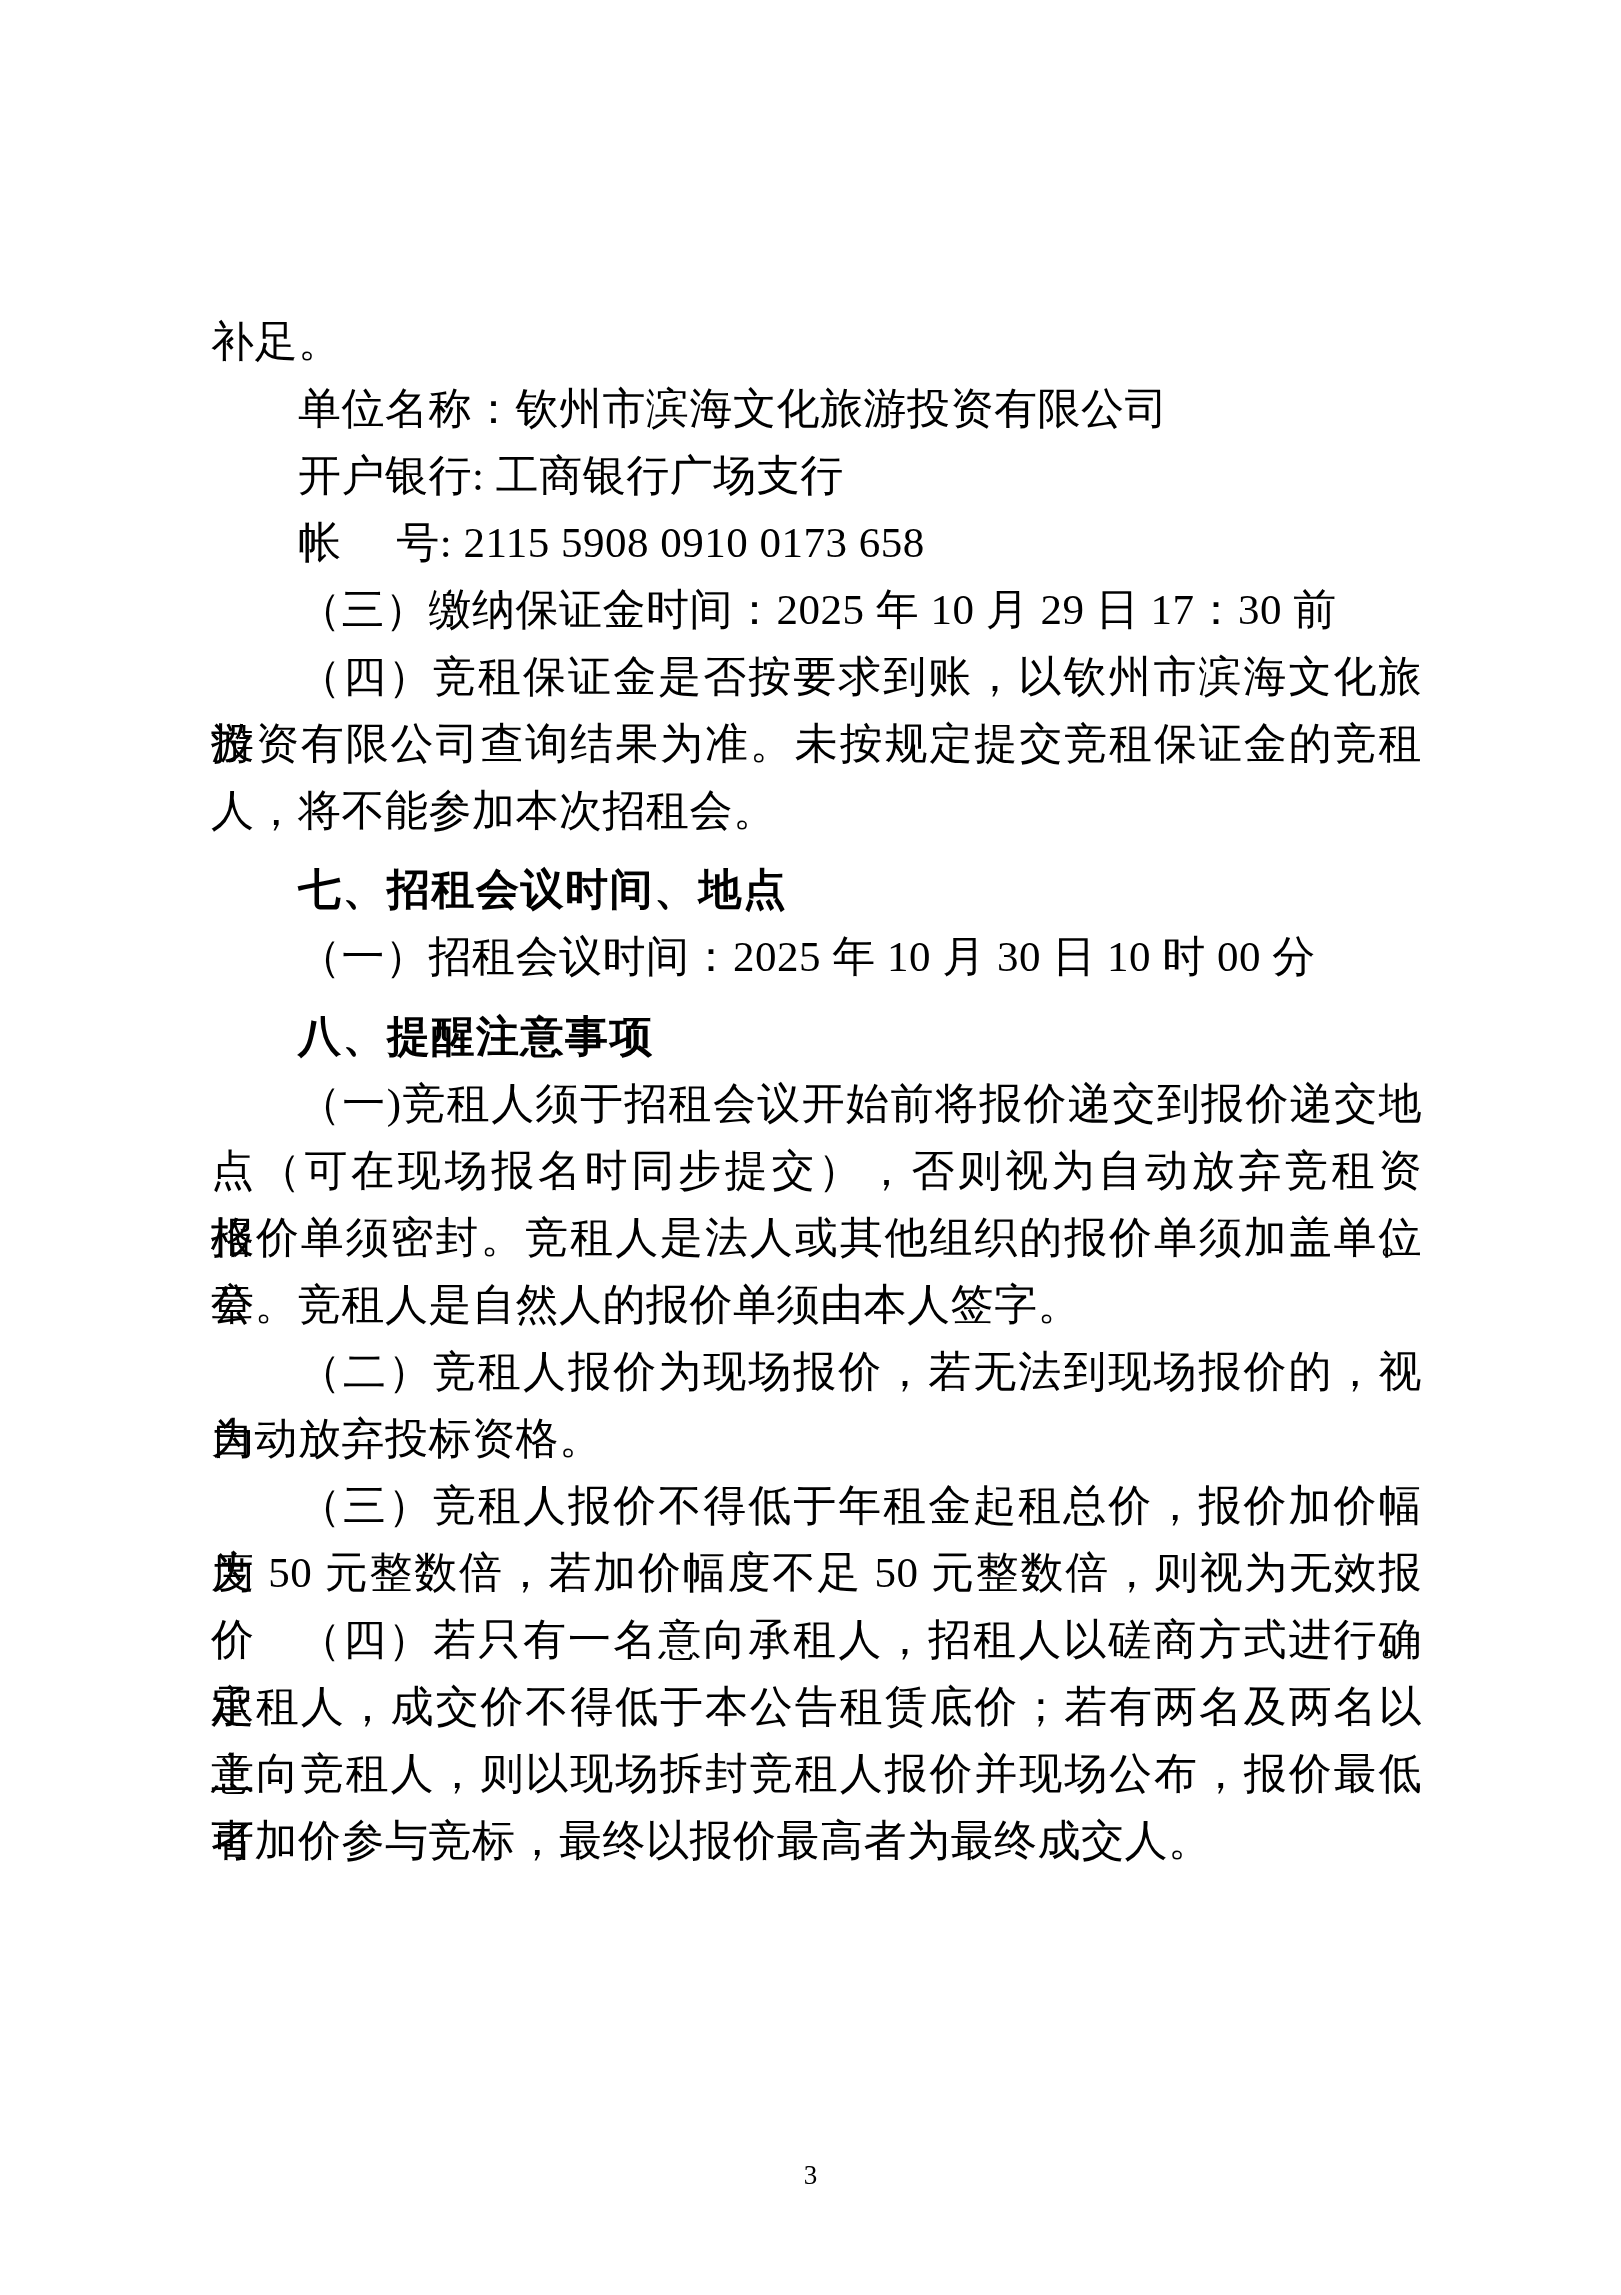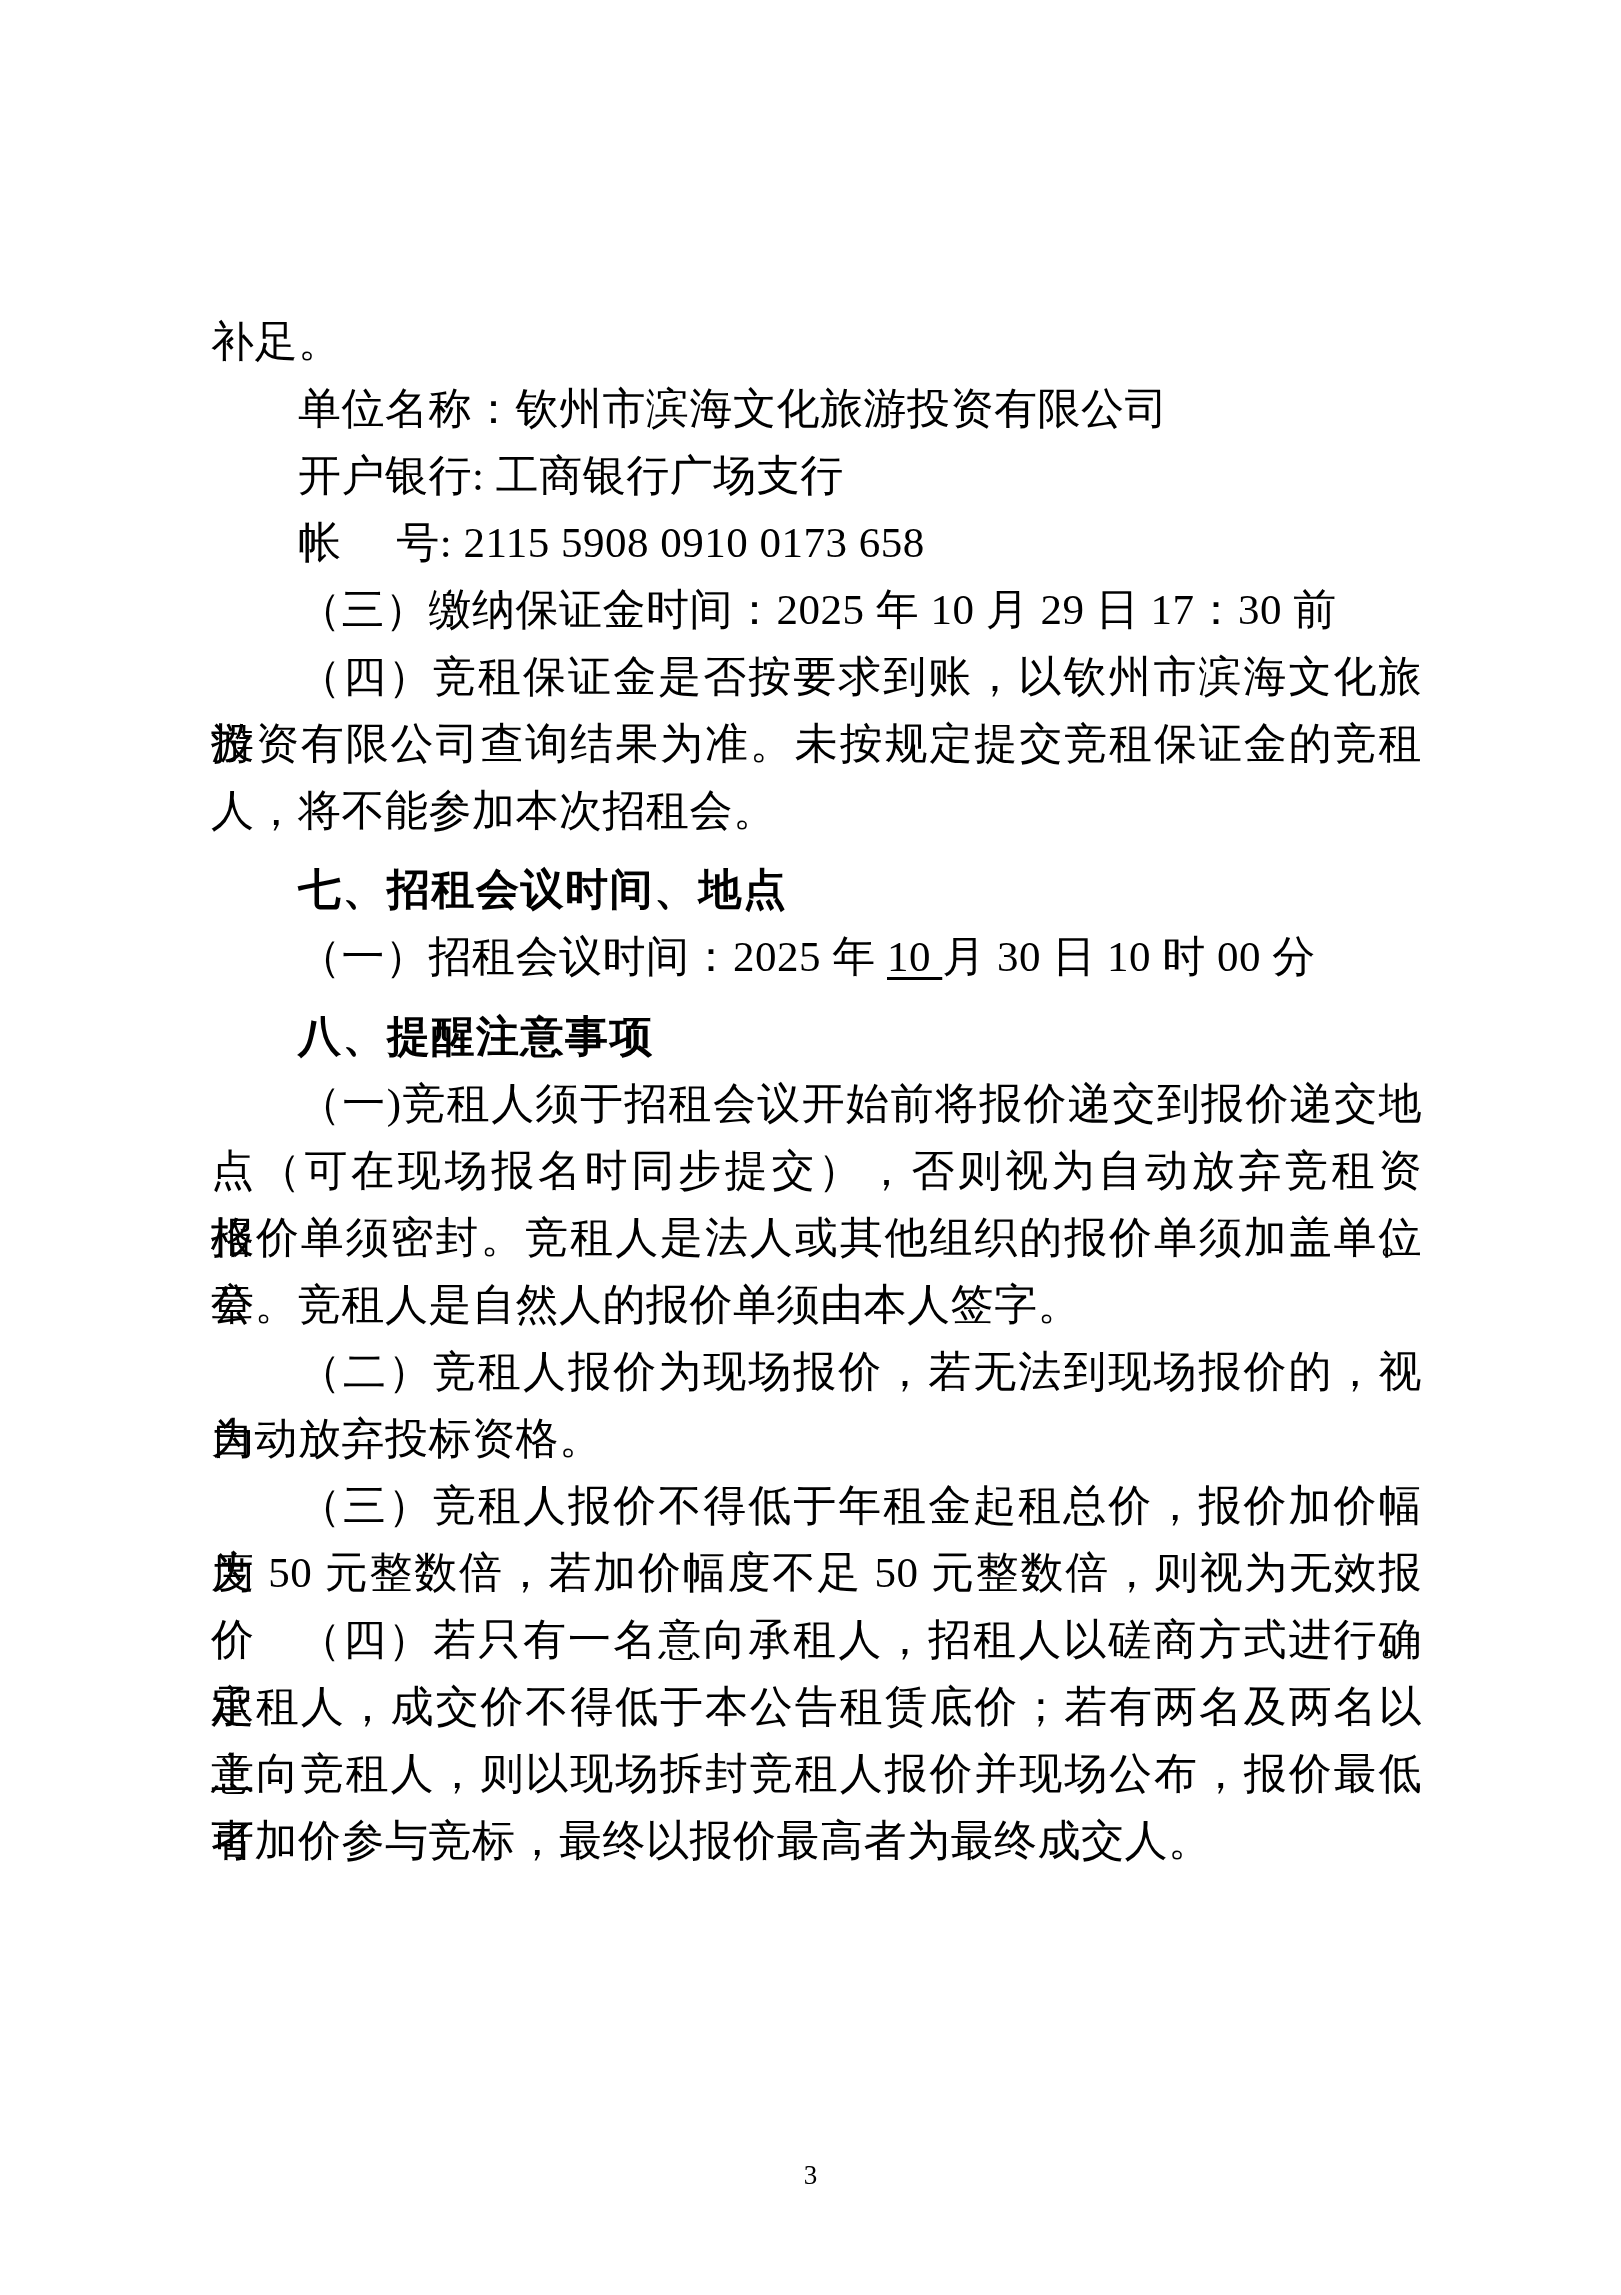--- a/index.html
+++ b/index.html
@@ -39,21 +39,20 @@
     text-indent: 87px;
   }
   
   .hd {
     font-family: "Liberation Sans", sans-serif;
     font-weight: bold;
     margin-top: 12.3px;
     letter-spacing: 1.5px;
   }
   .u {
-    text-decoration: underline;
     text-decoration-thickness: 3.1px;
     text-underline-offset: 6.2px;
   }
   .pageno {
     position: absolute;
     top: 2160px;
     left: 0;
     width: 100%;
     text-align: center;
     font-size: 27px;

